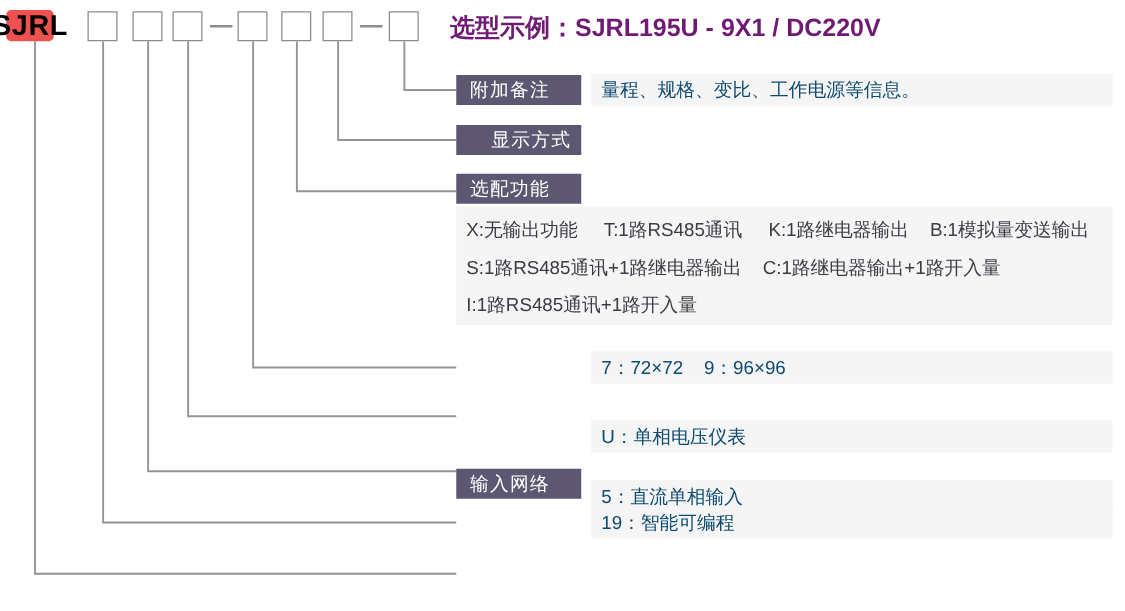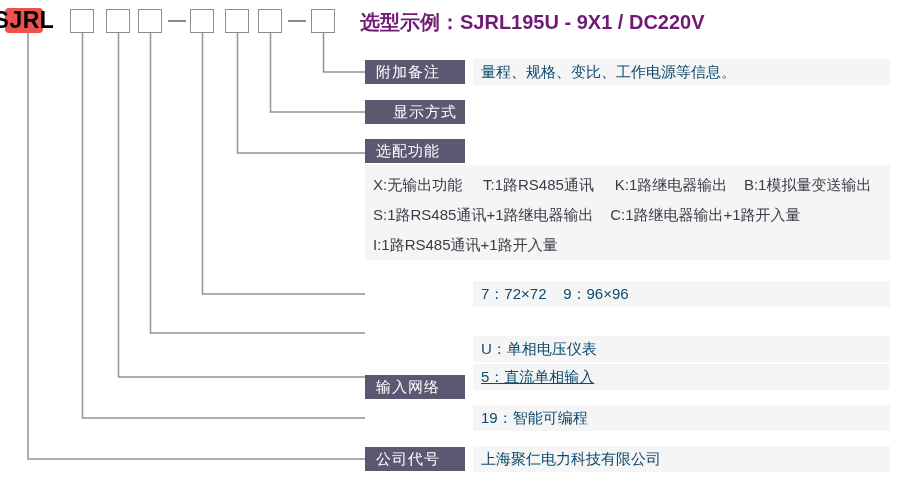--- a/index.html
+++ b/index.html
@@ -42,21 +42,21 @@
   .lt1{top:60px;} .dt1{top:59px;}
   .lt2{top:100px;padding-left:28px;} .dt2{top:99px;}
   .lt3{top:139px;}
   .opt-block{
     position:absolute;left:365px;top:165px;width:525px;height:95px;background:#f5f5f6;
     box-sizing:border-box;padding:5px 0 0 8px;
   }
   .opt-line{font-size:15px;color:#3c3c46;line-height:30px;white-space:pre;}
   .lt4{top:282px;} .dt4{top:281px;}
   .lt5{top:321px;} .dt5{top:320px;margin-top:16px;}
-  .lt6{top:375px;} .dt6{top:364px;text-decoration:underline;}
+  .lt6{top:375px;} .dt6{top:384px;}
   .lt7{top:406px;} .dt7{top:405px;}
   .lt8{top:447px;} .dt8{top:446px;}
 </style>
 </head>
 <body>
 
 <div id="canvas">
 
   <svg class="connectors">
     <polyline points="323.5,33 323.5,72 365,72"></polyline>
@@ -96,16 +96,14 @@
 
   <div class="row-desc dt4">7：72×72    9：96×96</div>
 
   <div class="row-desc dt5">U：单相电压仪表</div>
 
   <div class="row-label lt6">输入网络</div>
   <div class="row-desc dt6">5：直流单相输入</div>
 
   <div class="row-desc dt7">19：智能可编程</div>
 
-  <div class="row-label lt8">公司代号</div>
-  <div class="row-desc dt8">上海聚仁电力科技有限公司</div>
 
 </div>
 
 </body></html>

